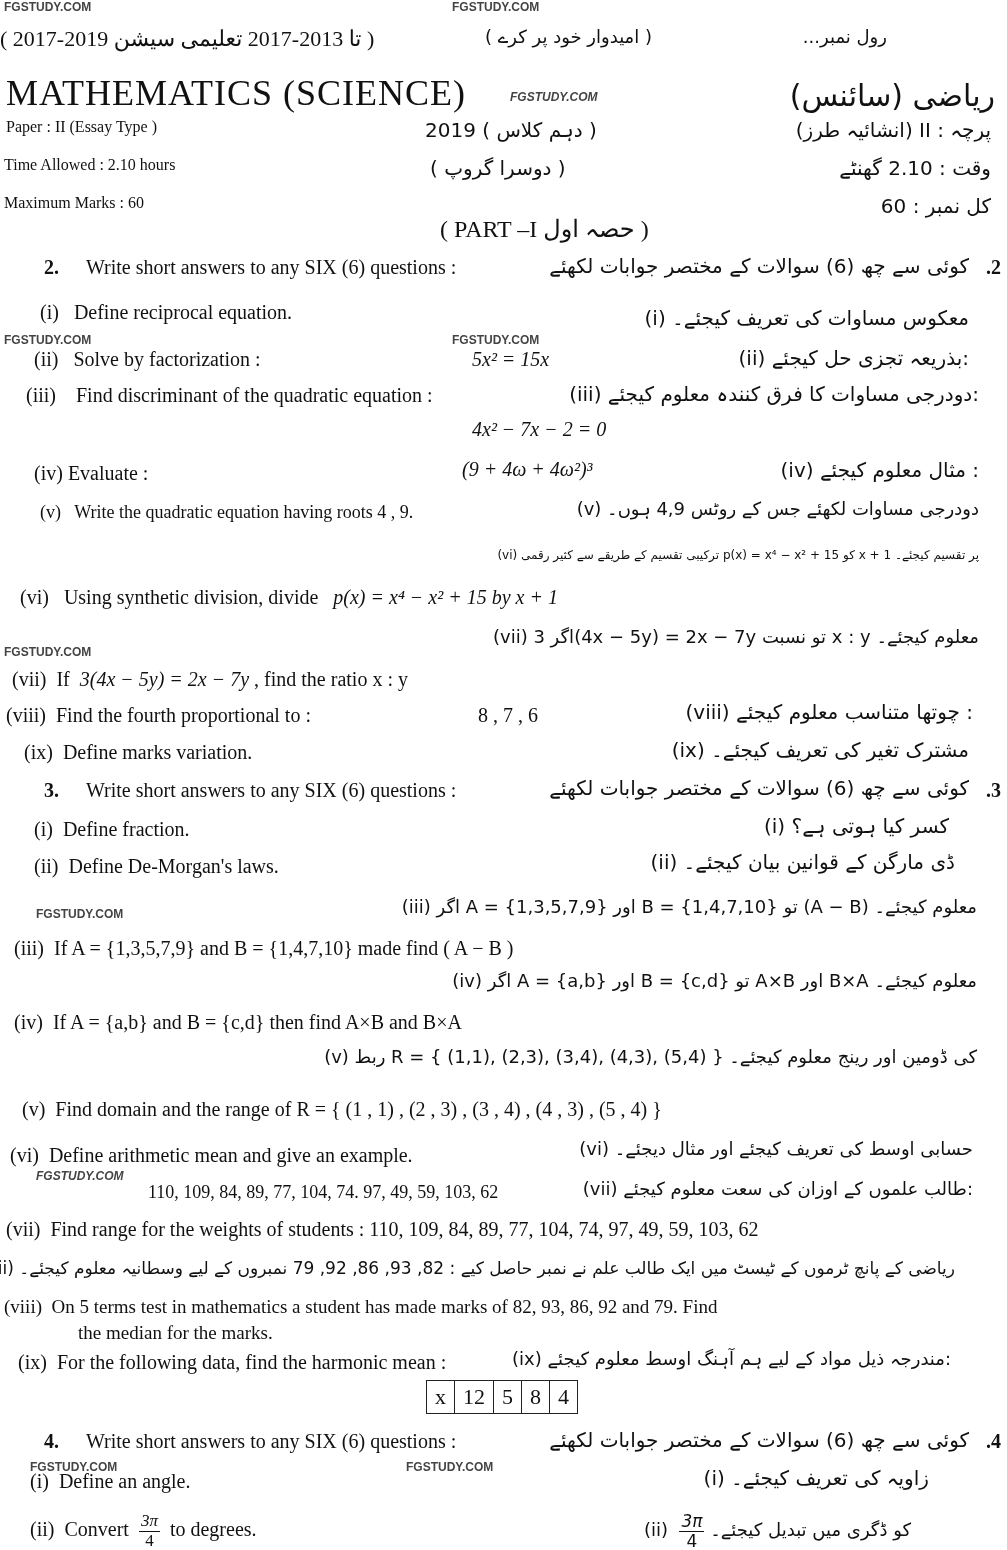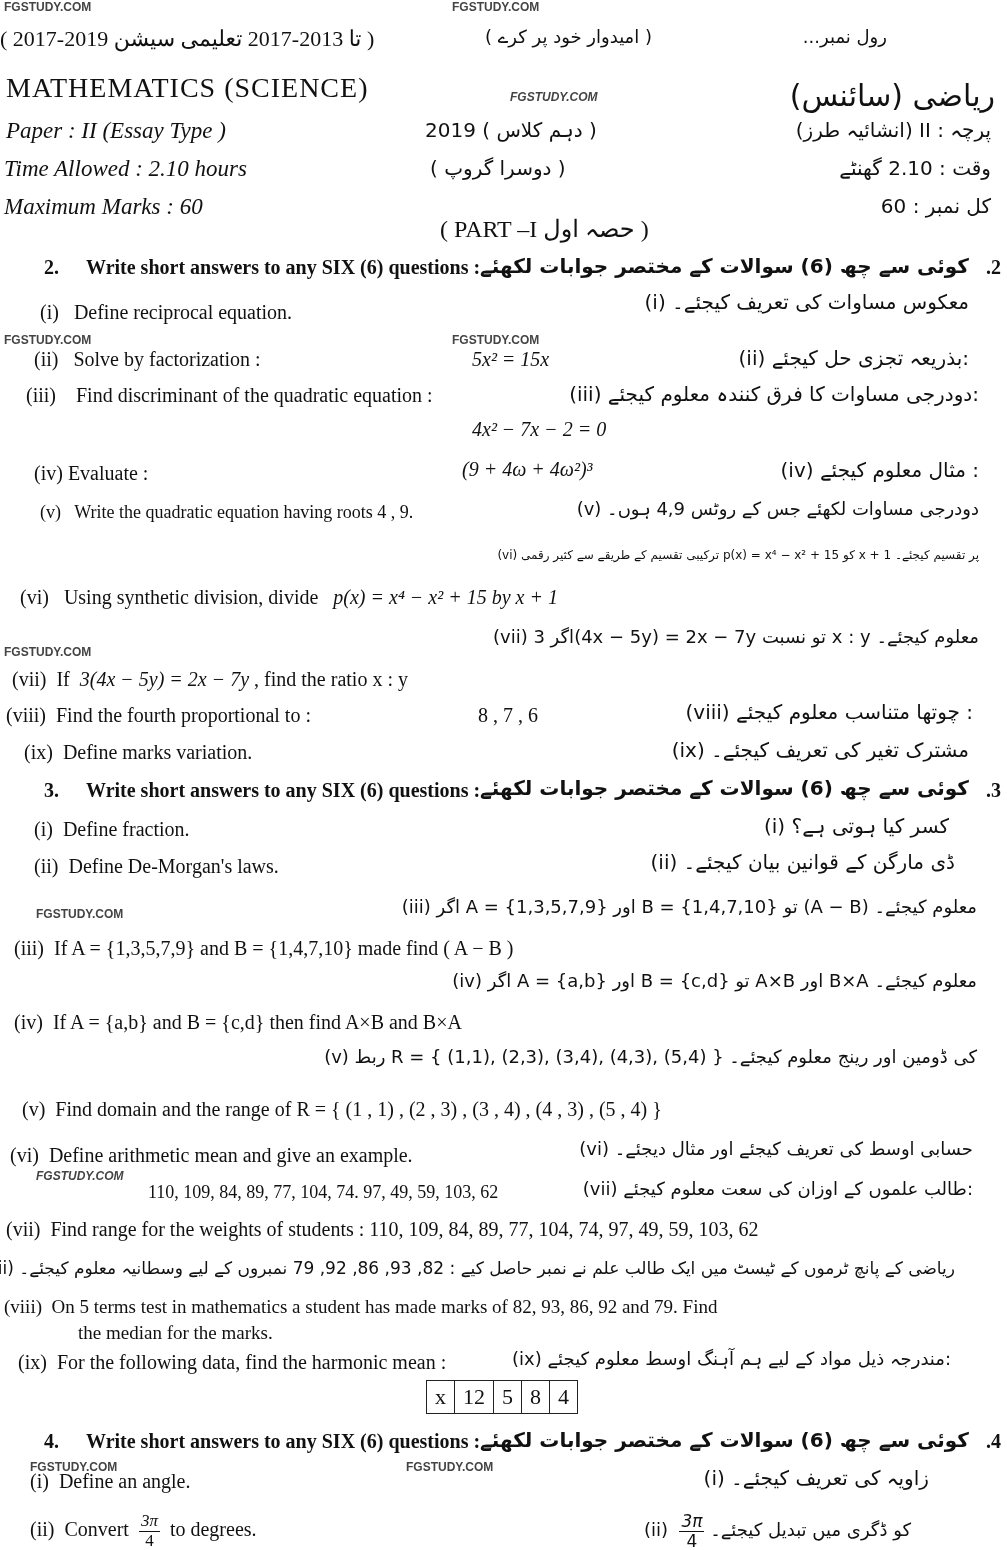--- a/index.html
+++ b/index.html
@@ -5,23 +5,23 @@
     html, body { margin: 0; padding: 0; background: #ffffff; }
     body {
       width: 1007px; height: 1550px; position: relative; overflow: hidden;
       font-family: "Liberation Serif", "DejaVu Serif", serif; color: #111;
     }
     .abs { position: absolute; white-space: nowrap; }
     .wm { font-family: "Liberation Sans", "DejaVu Sans", sans-serif; font-weight: bold; font-size: 12px; color: #444; }
     .wm-i { font-style: italic; }
     .en { font-size: 20px; }
     .ur { font-size: 20px; direction: rtl; unicode-bidi: plaintext; font-family: "DejaVu Sans", sans-serif; }
-    .bold { font-weight: bold; }
-    .hdr-big { font-size: 28px; letter-spacing: 1px; }
-    .hdr-meta { font-size: 23px; font-style: italic; }
+    .bold { font-weight: normal; }
+    .hdr-big { font-size: 36px; letter-spacing: 1px; }
+    .hdr-meta { font-size: 16px; }
     .math { font-style: italic; }
     .mathbox { font-size: 20px; }
     .part { font-size: 24px; }
     table.hm { border-collapse: collapse; font-size: 22px; }
     table.hm td { border: 1px solid #222; padding: 0 8px; height: 32px; text-align: center; }
     .frac { display: inline-flex; flex-direction: column; align-items: center; vertical-align: middle; font-size: 17px; line-height: 1.1; }
     .frac .num { border-bottom: 1px solid #111; padding: 0 2px; }
     .lm { font-size: 20px; font-weight: bold; }
   </style>
 </head>
@@ -57,21 +57,21 @@
 <div class="abs ur" style="right:16px;top:194px">کل نمبر   :   60</div>
 
 <div class="abs part" style="left:440px;top:215px">( PART –I  حصہ اول )</div>
 
 <div class="abs lm" style="left:44px;top:256px">2.</div>
 <div class="abs en bold" style="left:86px;top:256px">Write short answers to any SIX (6) questions  :</div>
 <div class="abs ur bold" style="right:38px;top:254px">کوئی سے چھ (6) سوالات کے مختصر جوابات لکھئے</div>
 <div class="abs lm" style="right:6px;top:256px">.2</div>
 
 <div class="abs en" style="left:40px;top:301px"><span>(i)</span>&nbsp;&nbsp; <span>Define reciprocal equation.</span></div>
-<div class="abs ur" style="right:38px;top:290px"><span>(i)</span> <span>معکوس مساوات کی تعریف کیجئے۔</span></div>
+<div class="abs ur" style="right:38px;top:306px"><span>(i)</span> <span>معکوس مساوات کی تعریف کیجئے۔</span></div>
 
 <div class="abs en" style="left:34px;top:348px"><span>(ii)</span>&nbsp;&nbsp; <span>Solve by factorization  :</span></div>
 <div class="abs mathbox math" style="left:472px;top:348px">5x² = 15x</div>
 <div class="abs ur" style="right:38px;top:346px"><span>(ii)</span> <span>بذریعہ تجزی حل کیجئے:</span></div>
 
 <div class="abs en" style="left:26px;top:384px"><span>(iii)</span>&nbsp;&nbsp;&nbsp; <span>Find discriminant of the quadratic equation :</span></div>
 <div class="abs ur" style="right:28px;top:382px"><span>(iii)</span> <span>دودرجی مساوات کا فرق کنندہ معلوم کیجئے:</span></div>
 <div class="abs mathbox math" style="left:472px;top:418px">4x² − 7x − 2 = 0</div>
 
 <div class="abs en" style="left:34px;top:462px"><span>(iv)</span> <span>Evaluate  :</span></div>

